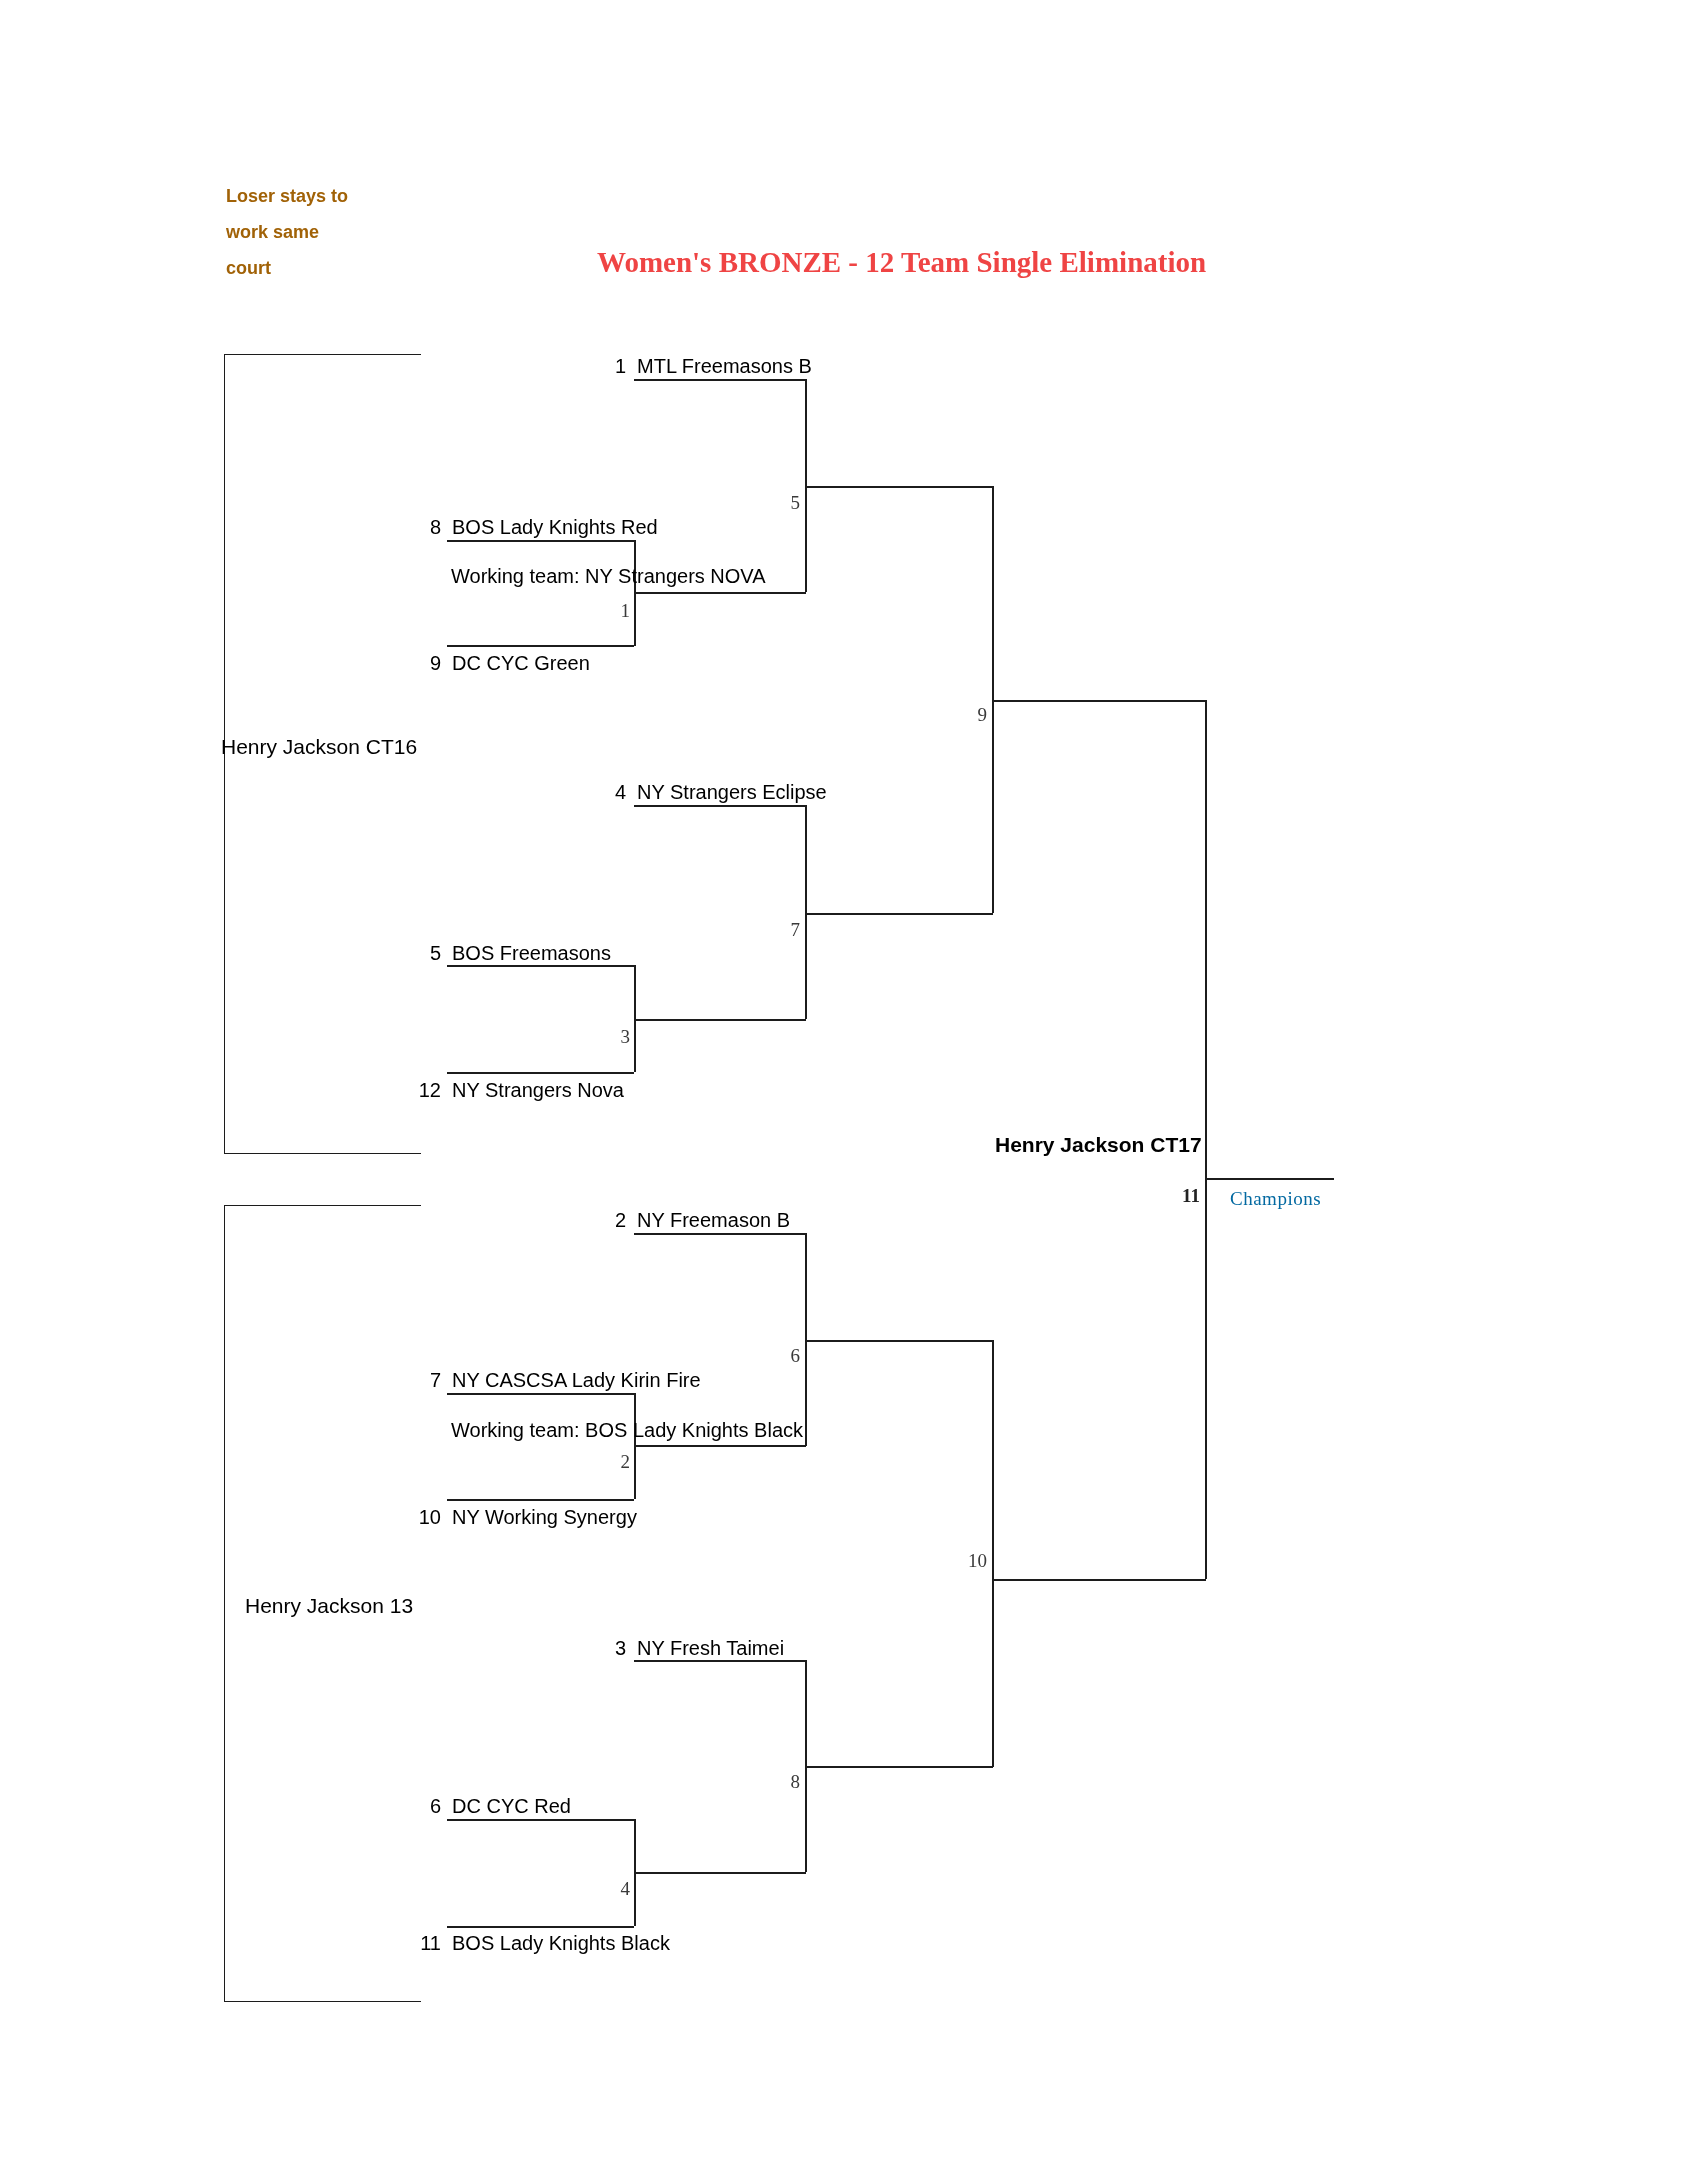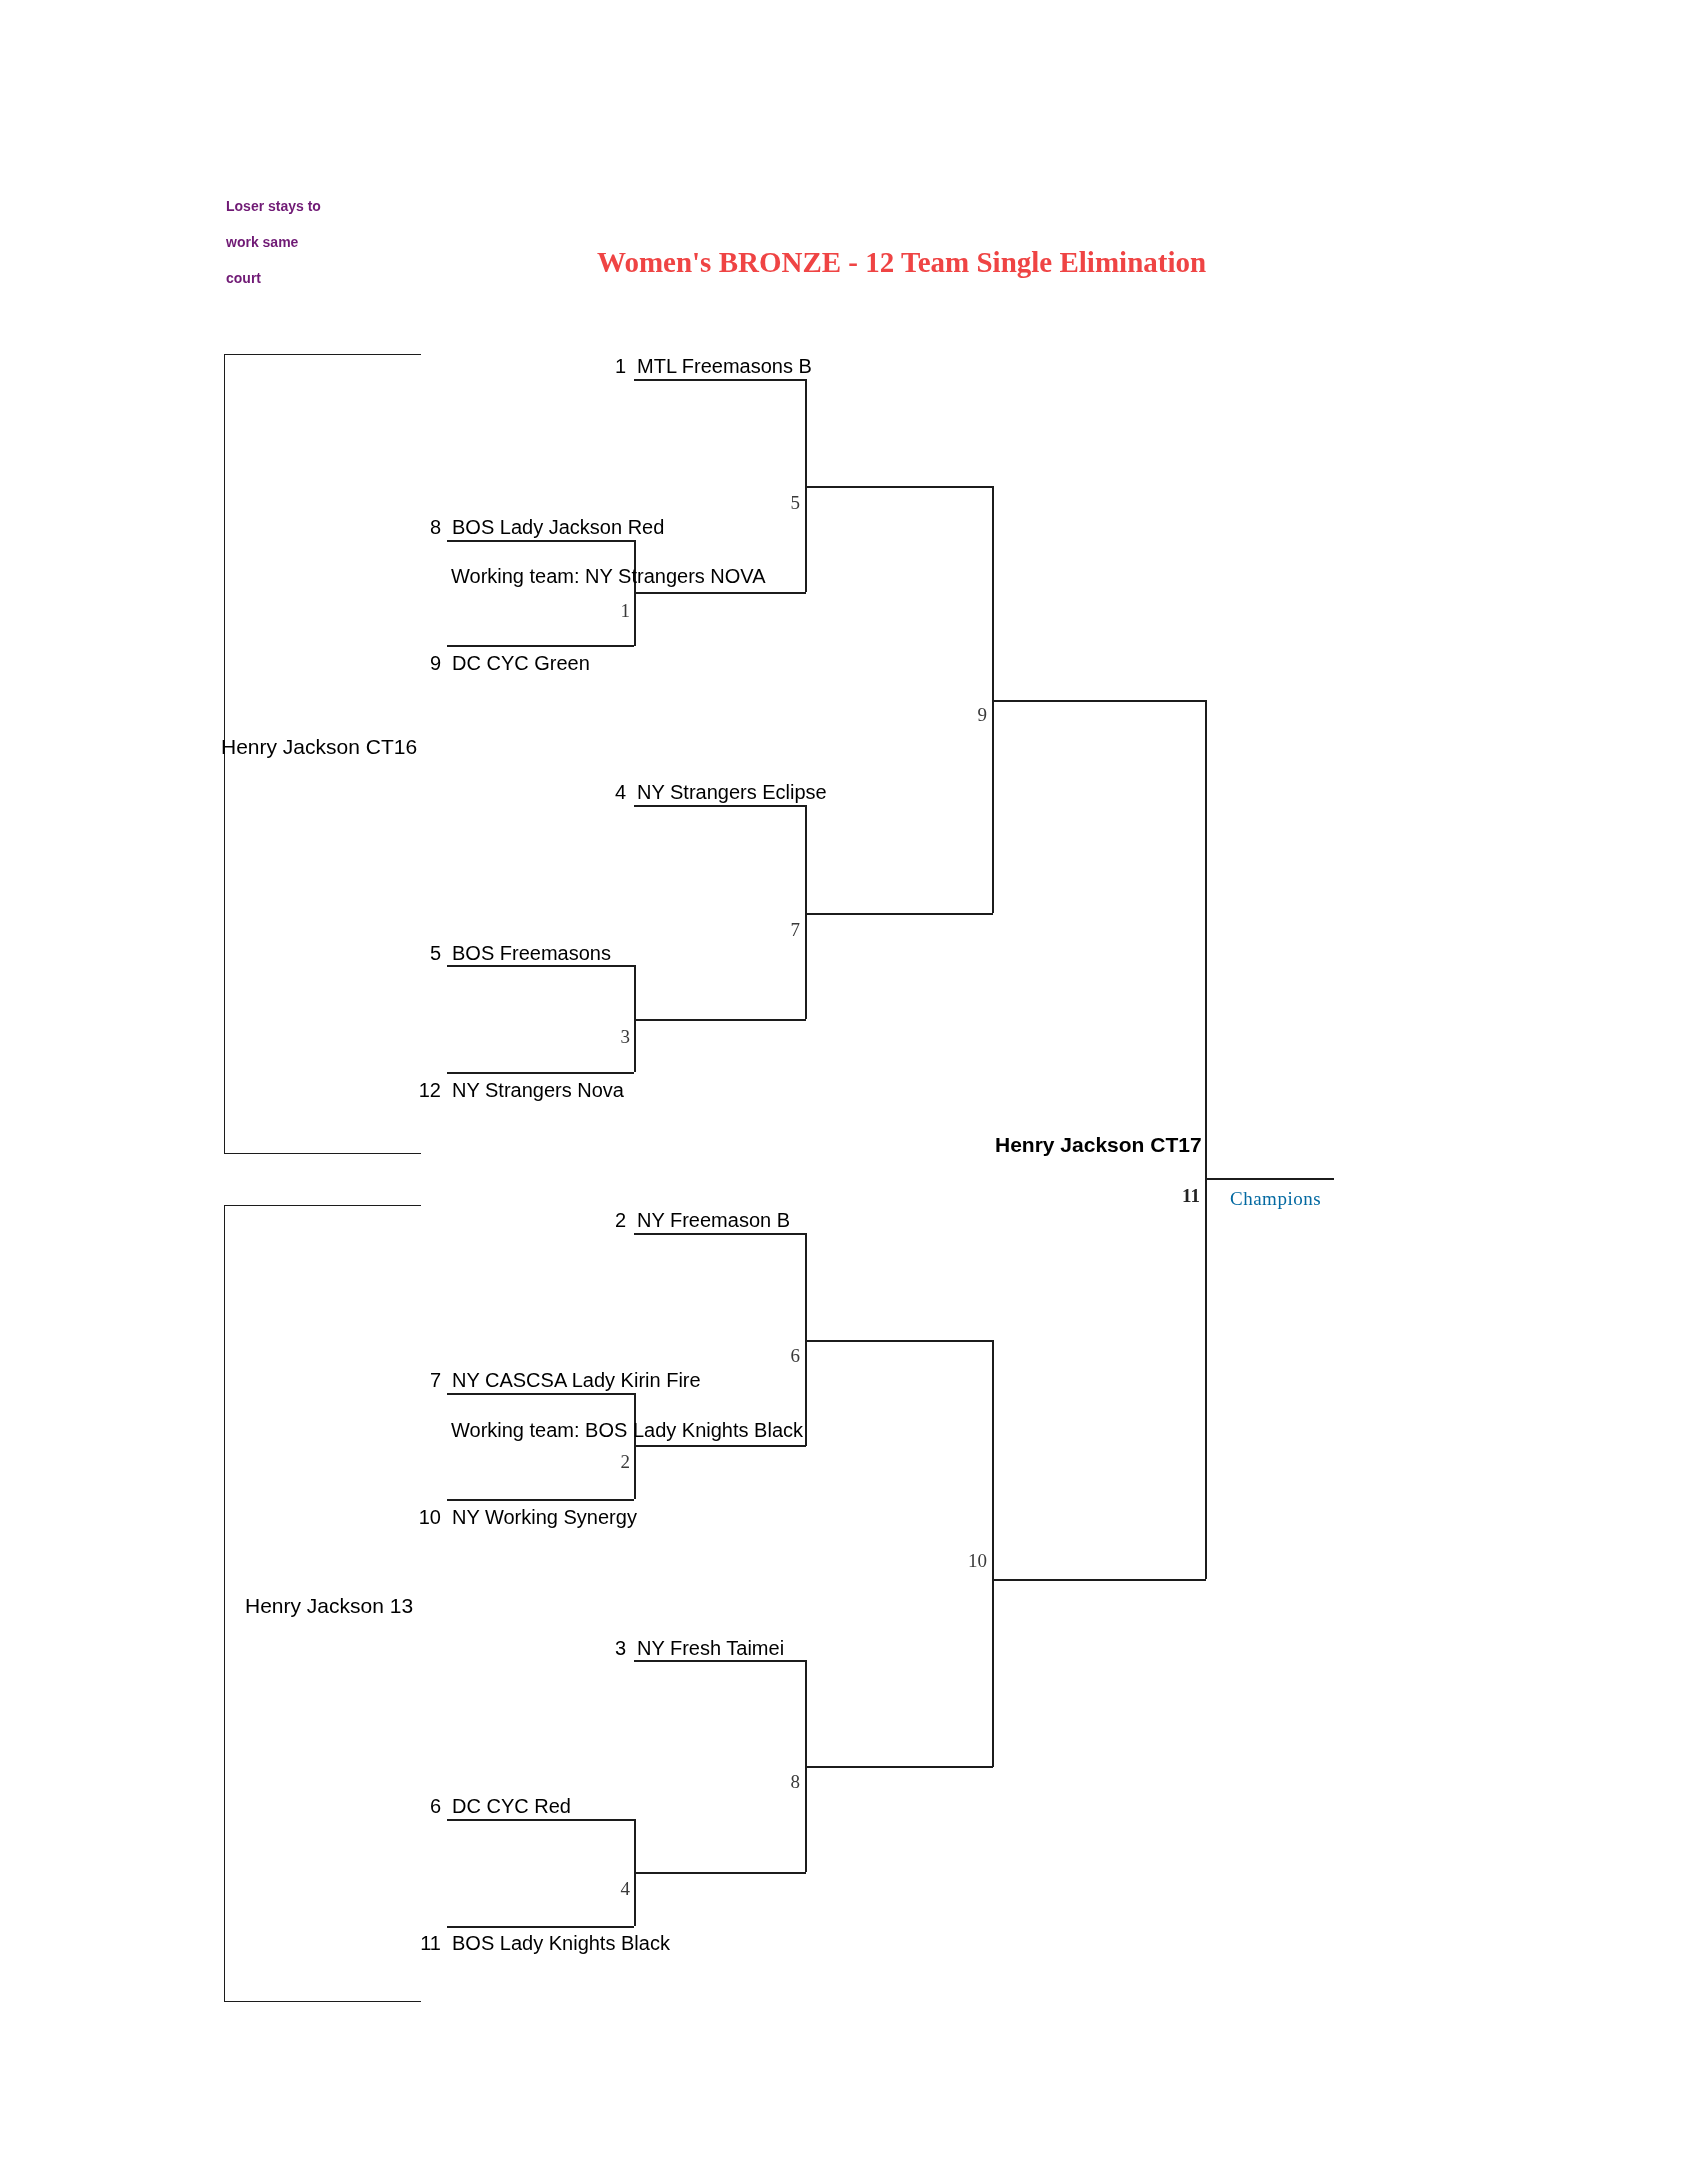--- a/index.html
+++ b/index.html
@@ -21,26 +21,26 @@
 
   .court-rect {
     position: absolute;
     border-left: 1.5px solid #1c1c1c;
     border-top: 1.5px solid #1c1c1c;
     border-bottom: 1.5px solid #1c1c1c;
   }
 
   .note {
     position: absolute;
-    left: 226px; top: 188px;
-    font-size: 14px;
+    left: 226px; top: 178px;
+    font-size: 18px;
     font-weight: bold;
     line-height: 36px;
     white-space: pre-line;
-    color: #701a75;
+    color: #a16207;
   }
   .title {
     position: absolute;
     left: 597px; top: 246px;
     font-family: "Liberation Serif", serif;
     font-size: 29px;
     font-weight: bold;
     color: #ef4444;
     white-space: nowrap;
   }
@@ -151,21 +151,21 @@
 
   <div class="vline" style="left:1205px; top:700px; height:879px;"></div>
   <div class="hline" style="left:1205px; top:1178px; width:129px;"></div>
 
   <div class="team qf" style="top:355px;">
     <span class="seed">1</span>
     <span class="name">MTL Freemasons B</span>
   </div>
   <div class="team playin" style="top:516px;">
     <span class="seed">8</span>
-    <span class="name">BOS Lady Jackson Red</span>
+    <span class="name">BOS Lady Knights Red</span>
   </div>
   <div class="team playin" style="top:652px;">
     <span class="seed">9</span>
     <span class="name">DC CYC Green</span>
   </div>
   <div class="team qf" style="top:781px;">
     <span class="seed">4</span>
     <span class="name">NY Strangers Eclipse</span>
   </div>
   <div class="team playin" style="top:942px;">

